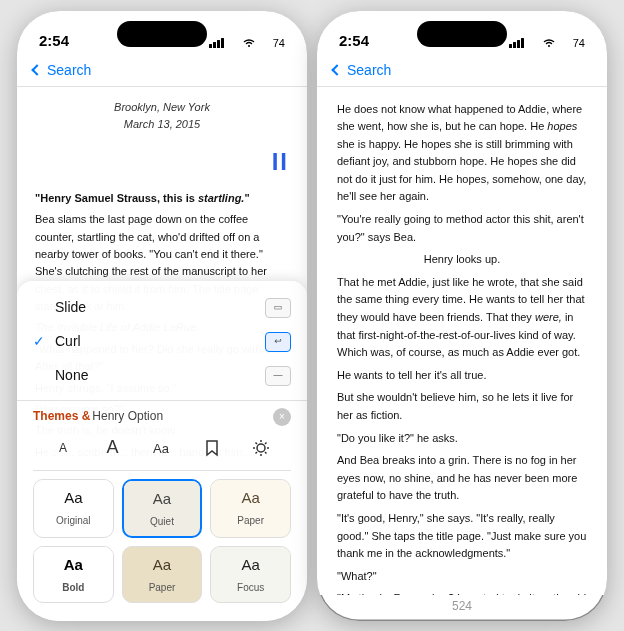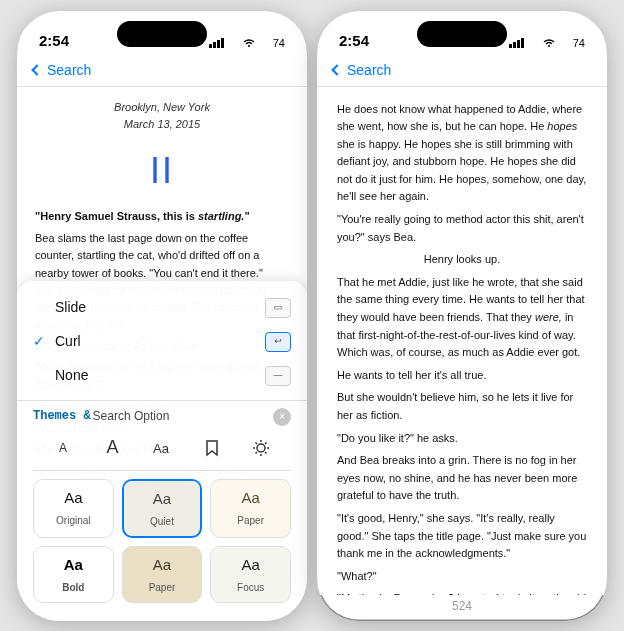--- a/index.html
+++ b/index.html
@@ -100,23 +100,23 @@
       position: relative;
     }
     .book-header {
       text-align: center;
       margin-bottom: 10px;
       font-style: italic;
       font-size: 11px;
       color: #333;
     }
     .chapter-num {
-      text-align: center;
-      font-size: 36px;
-      font-weight: 400;
+      text-align: right;
+      font-size: 24px;
+      font-weight: 700;
       color: #2a5de8;
       margin: 4px 0 10px;
       letter-spacing: 2px;
     }
     .book-text {
       font-size: 11px;
       line-height: 1.58;
       color: #111;
     }
     .book-text p {
@@ -331,22 +331,22 @@
             <div class="menu-left">
               <span class="checkmark" style="visibility:hidden;">✓</span>
               <span>None</span>
             </div>
             <div class="menu-icon-box">—</div>
           </div>
         </div>
 
         <div class="themes-section">
           <div style="display:flex; align-items:center; margin-bottom:4px;">
-            <span style="font-size:12px; font-weight:600; color:#0369a1;font-family:Liberation Mono, monospace;">Themes &amp;</span>
-            <span style="font-size:12px; color:#444; margin-left:2px;">Search Option</span>
+            <span style="font-size:12px; font-weight:600; color:#c2410c;">Themes &amp;</span>
+            <span style="font-size:12px; color:#444; margin-left:2px;">Henry Option</span>
             <div class="x-btn" style="margin-left:auto;">×</div>
           </div>
 
           <div class="toolbar-row">
             <span class="toolbar-item small-a" style="font-size:12px; font-weight:500;">A</span>
             <span class="toolbar-item large-a" style="font-size:18px; font-weight:500;">A</span>
             <span class="toolbar-item">
               <svg width="18" height="16" viewBox="0 0 18 16">
                   <text x="0" y="13" font-size="13" fill="#333">Aa</text>
                 </svg>

